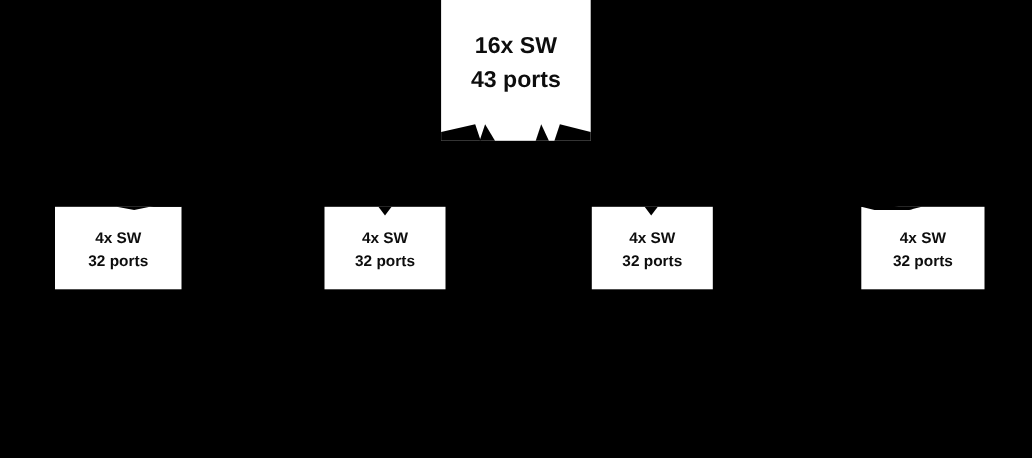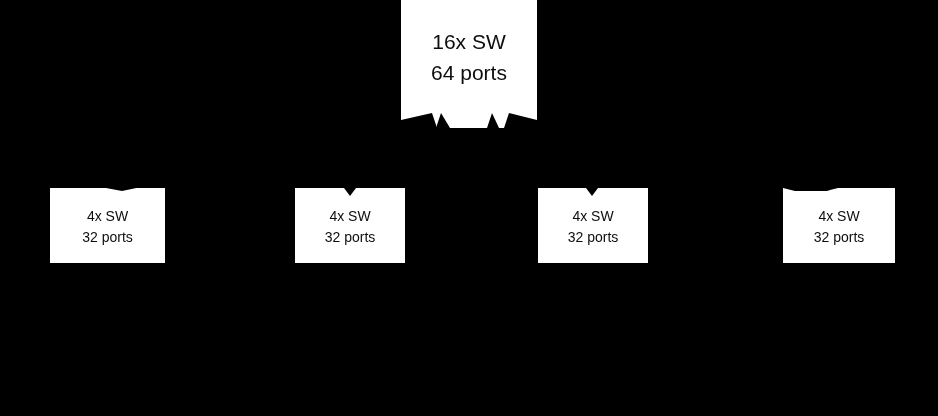--- a/index.html
+++ b/index.html
@@ -32,20 +32,21 @@
     background: #ffffff;
     color: #0d0d0d;
     box-sizing: border-box;
     display: flex;
     flex-direction: column;
     align-items: center;
     justify-content: center;
     z-index: 2;
     line-height: 1.30;
     text-align: center;
+    font-weight: bold;
   }
   .node .line1,
   .node .line2 {
     display: block;
     white-space: nowrap;
   }
   
   #node-spine {
     left: 401px;
     top: 0px;
@@ -77,21 +78,21 @@
     <g stroke="#000000" stroke-width="9" fill="none">
       <line x1="424" y1="124" x2="131" y2="192"></line>
       <line x1="446" y1="124" x2="350" y2="192"></line>
       <line x1="494" y1="124" x2="592" y2="192"></line>
       <line x1="514" y1="124" x2="830" y2="192"></line>
     </g>
   </svg>
 
   <div class="node" id="node-spine">
     <span class="line1">16x SW</span>
-    <span class="line2">64 ports</span>
+    <span class="line2">43 ports</span>
   </div>
 
   <div class="node leaf" id="node-leaf-1">
     <span class="line1">4x SW</span>
     <span class="line2">32 ports</span>
   </div>
 
   <div class="node leaf" id="node-leaf-2">
     <span class="line1">4x SW</span>
     <span class="line2">32 ports</span>

